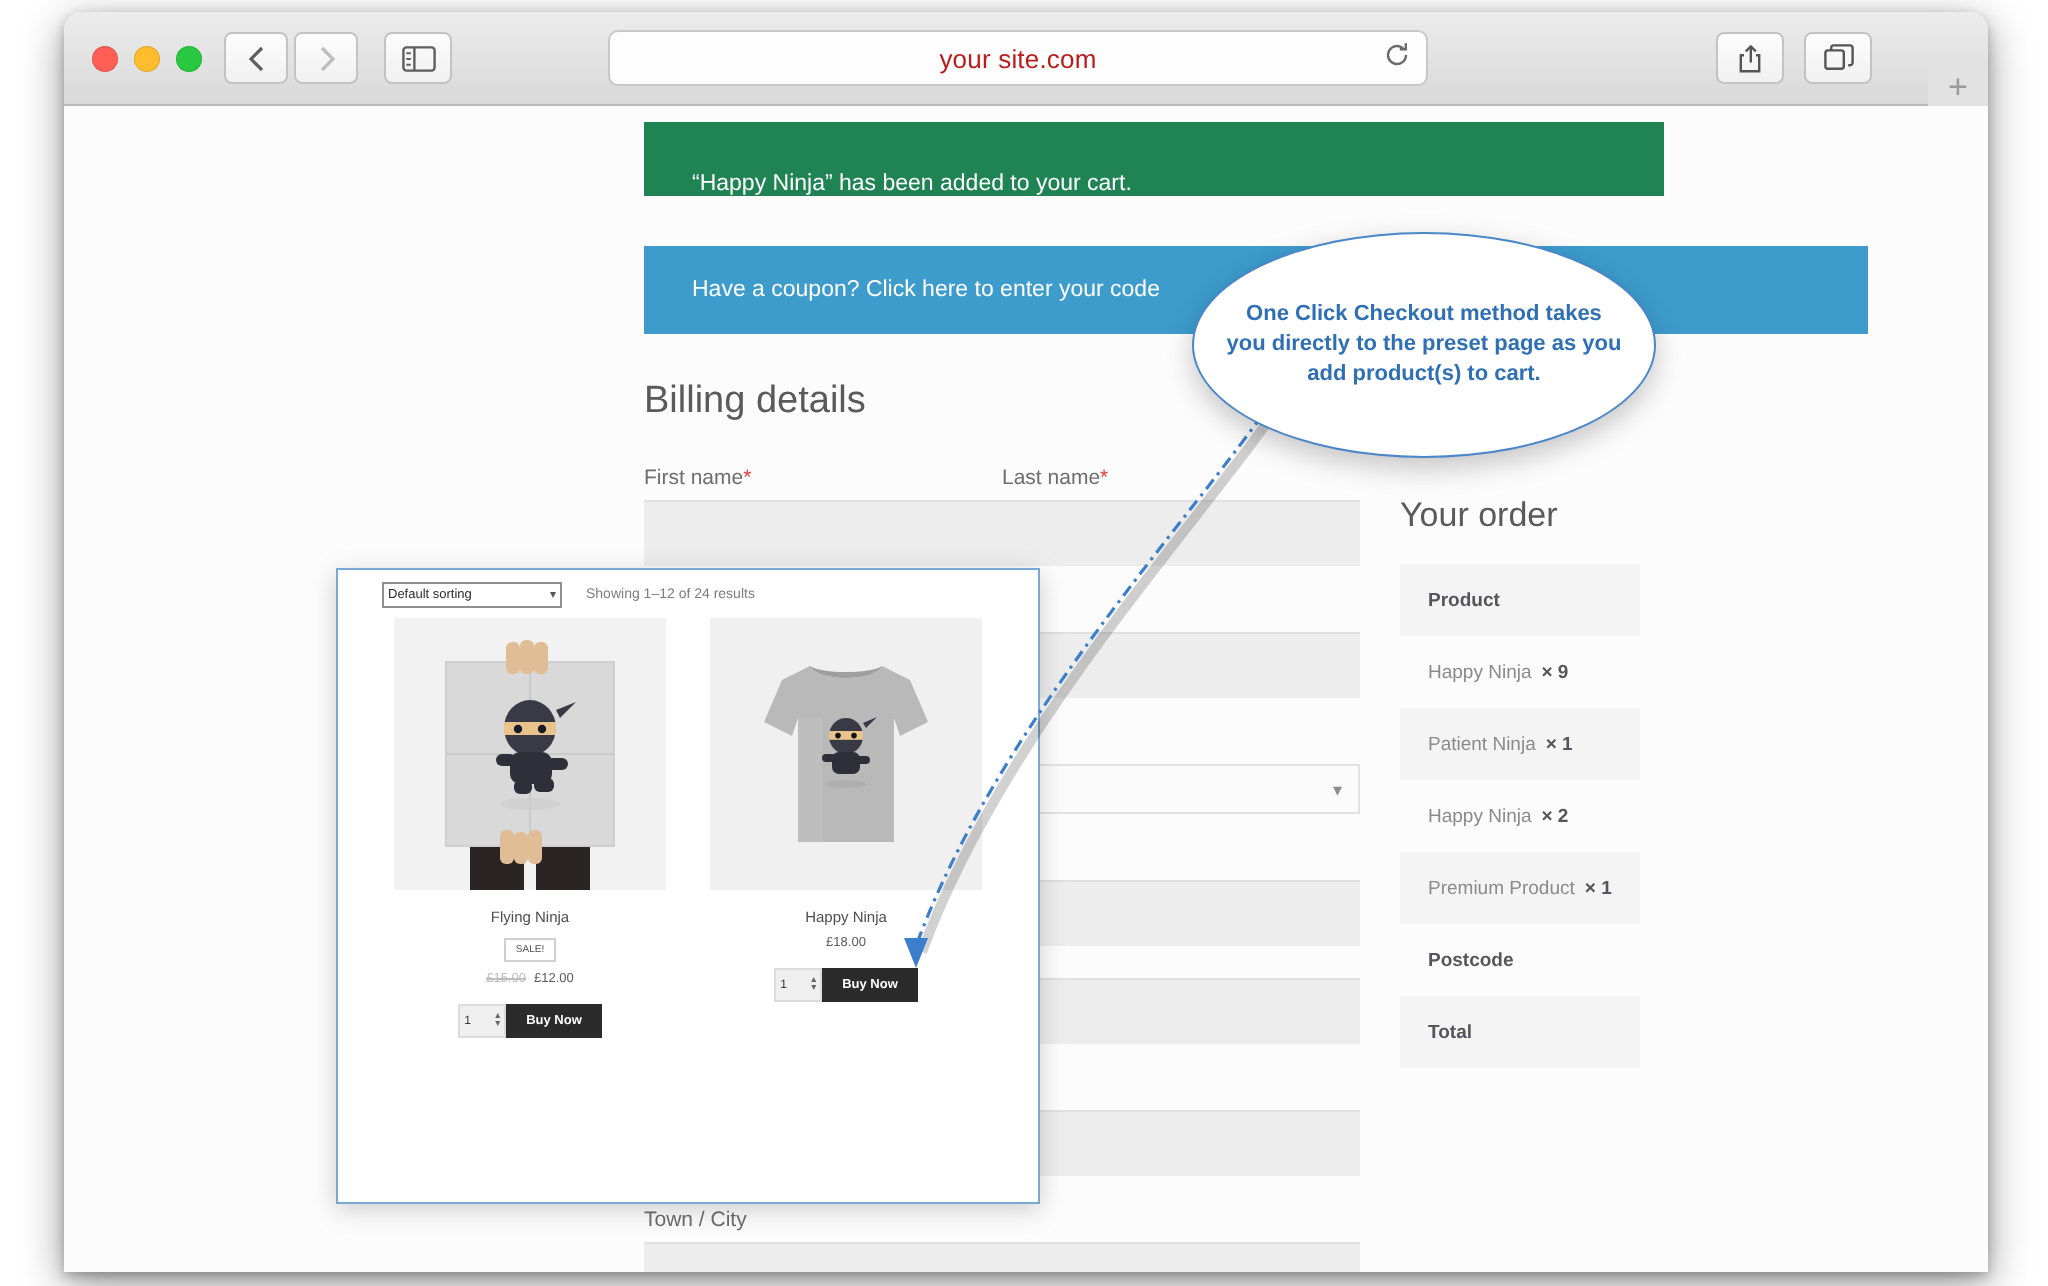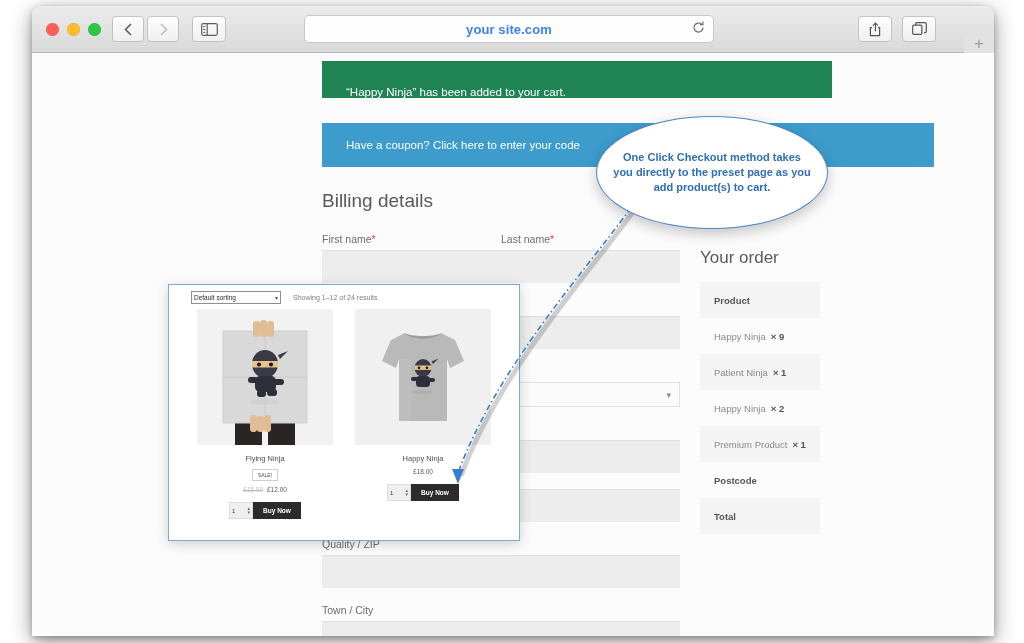--- a/index.html
+++ b/index.html
@@ -46,21 +46,21 @@
   .navbtn.fwd  { left: 115px; color: #bdbdbd; }
   .navbtn.side { left: 160px; width: 34px; }
 
   .urlbar {
     position: absolute; left: 272px; top: 9px;
     width: 410px; height: 28px;
     background: #fdfdfd;
     border: 1px solid #c8c8c8; border-radius: 5px;
     display: flex; align-items: center; justify-content: center;
   }
-  .urlbar .url { font-size: 13px; color: #3b82f6; letter-spacing: .1px; font-weight: bold; }
+  .urlbar .url { font-size: 13px; color: #b91c1c; letter-spacing: .1px; }
   .urlbar .reload {
     position: absolute; right: 8px; top: 50%; transform: translateY(-50%);
     color: #6a6a6a; font-size: 13px;
   }
   .rightbtns { position: absolute; right: 58px; top: 10px; display: flex; gap: 10px; }
   .rbtn {
     width: 34px; height: 26px;
     background: linear-gradient(#fdfdfd,#f0f0f0);
     border: 1px solid #c3c3c3; border-radius: 4px;
     display: flex; align-items: center; justify-content: center;
@@ -131,21 +131,21 @@
     padding-left: 14px;
     font-size: 9.5px; color: #8a8a8a;
   }
   .orow.shade { background: #f4f4f4; }
   .orow.bold { color: #55555a; font-weight: bold; }
   .orow .qty { color: #55555a; font-weight: bold; margin-left: 5px; }
 
   
   .popup {
     position: absolute; left: 136px; top: 231px;
-    width: 352px; height: 257px;
+    width: 352px; height: 318px;
     background: #ffffff;
     border: 1px solid #7aa9d8;
     box-shadow: 0 3px 12px rgba(0,0,0,.18);
     z-index: 6;
   }
   .popup-bar {
     height: 24px; display: flex; align-items: center; gap: 12px;
     padding: 0 0 0 22px;
   }
   .sortsel {

